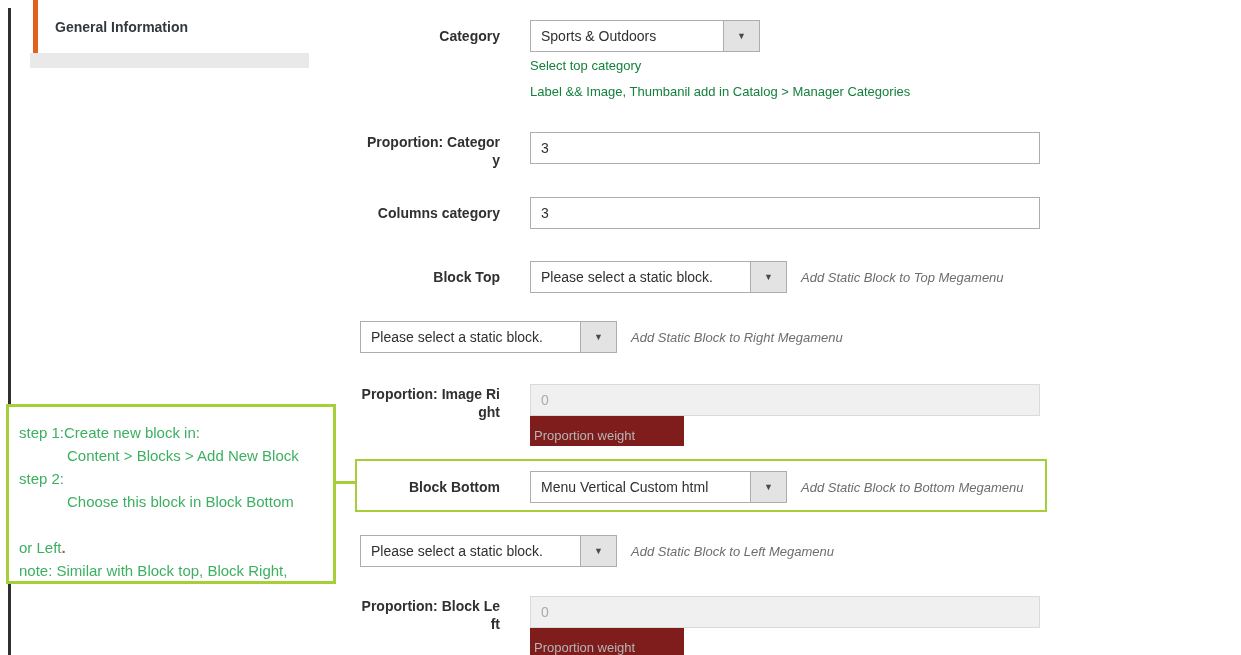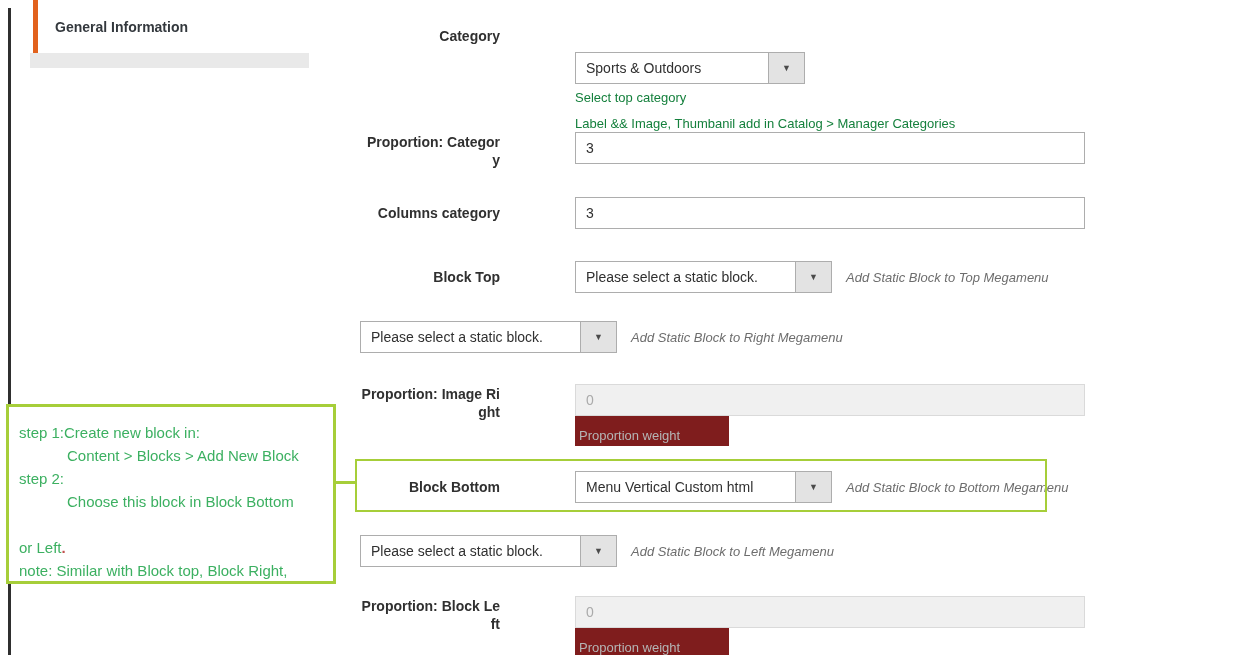--- a/index.html
+++ b/index.html
@@ -15,35 +15,35 @@
   
   .tab-active {
     position:absolute; left:33px; top:0; width:276px; height:53px;
     background:#fff; border-left:5px solid #e2621d;
     display:flex; align-items:center; padding-left:17px;
     font-size:14px; font-weight:700; color:#33383d;
   }
   .tab-shelf { position:absolute; left:30px; top:53px; width:279px; height:15px; background:#e9e9e9; }
 
   
-  .row { position:absolute; left:360px; display:flex; align-items:flex-start;gap:45px; }
+  .row { position:absolute; left:360px; display:flex; align-items:flex-start; }
   .flabel {
     width:140px; margin-right:30px; text-align:right;
     font-size:14px; font-weight:700; color:#303030;
     white-space:pre-line; line-height:18px; padding-top:7px;
   }
   .flabel.wrap { padding-top:1px; }
   .ctrl-col { display:flex; flex-direction:column; }
   .ctrl-row { display:flex; align-items:center; }
 
   .select {
     display:flex; align-items:stretch; height:32px;
     border:1px solid #adadad; background:#fff; cursor:pointer;
   }
-  .select.w-cat { width:230px;margin-top:32px; }
+  .select.w-cat { width:230px; }
   .select.w-blk { width:257px; }
   .select-value {
     flex:1; display:flex; align-items:center; padding:0 10px;
     font-size:14px; color:#303030; white-space:nowrap; overflow:hidden;
   }
   .select-btn {
     width:36px; background:#e3e3e3; border-left:1px solid #adadad;
     display:flex; align-items:center; justify-content:center;
     font-size:9px; color:#4a4a4a;
   }

